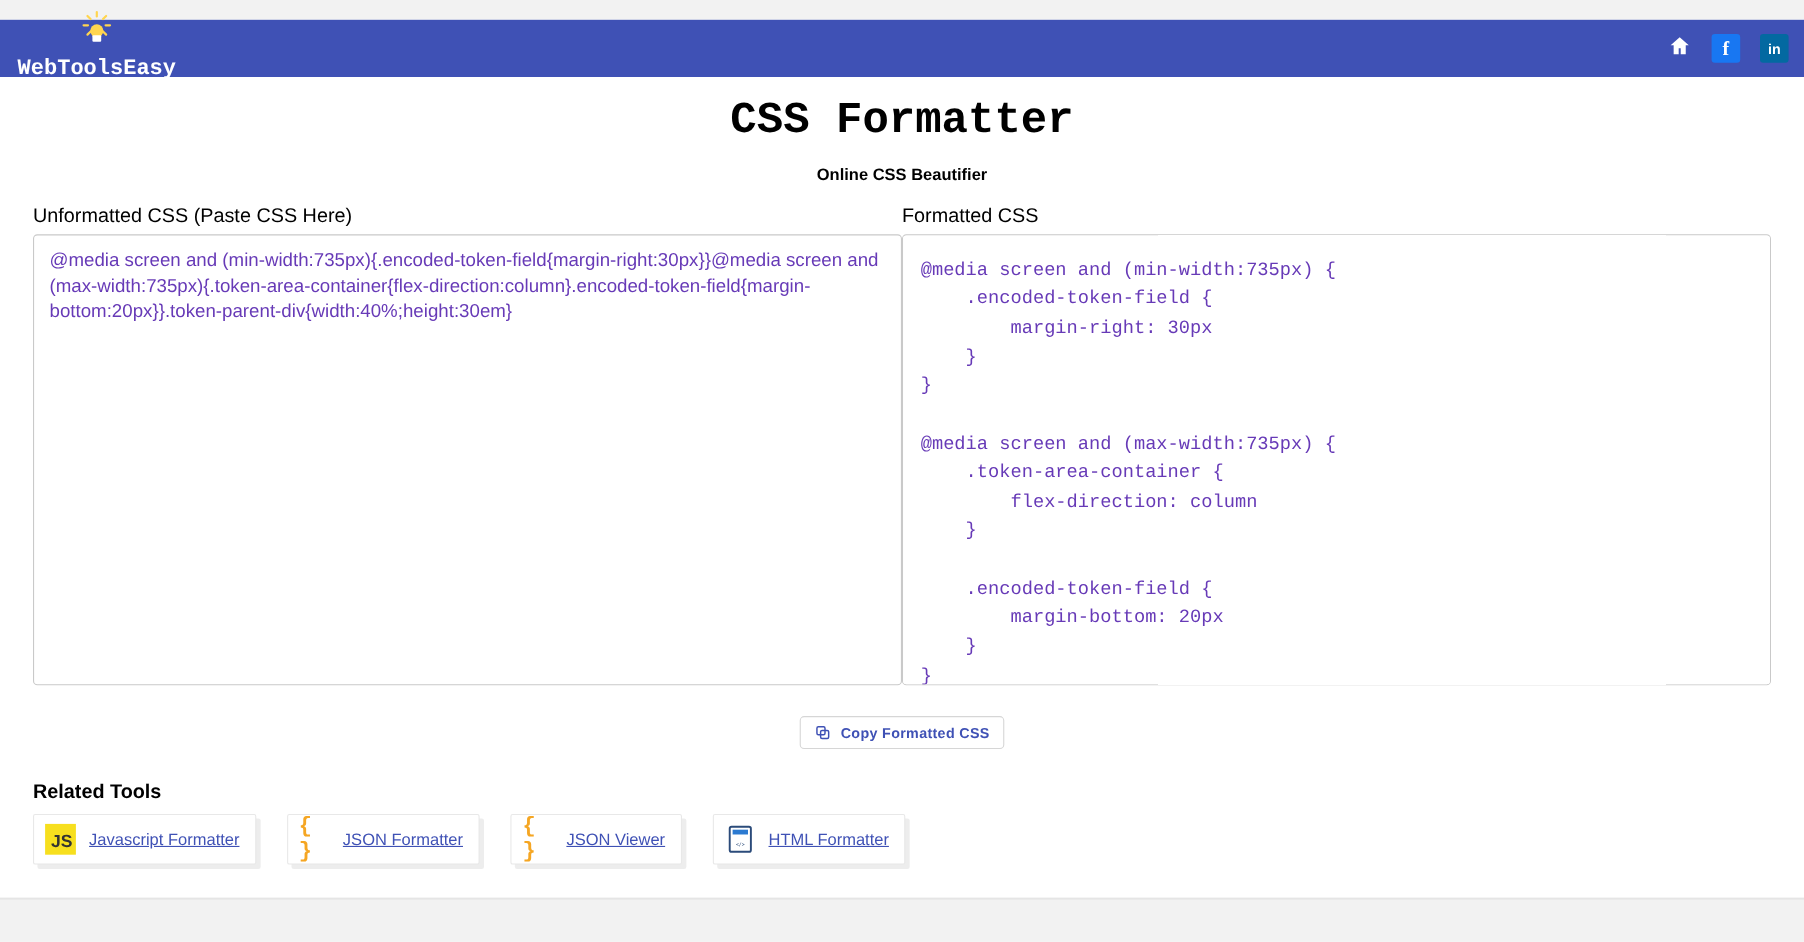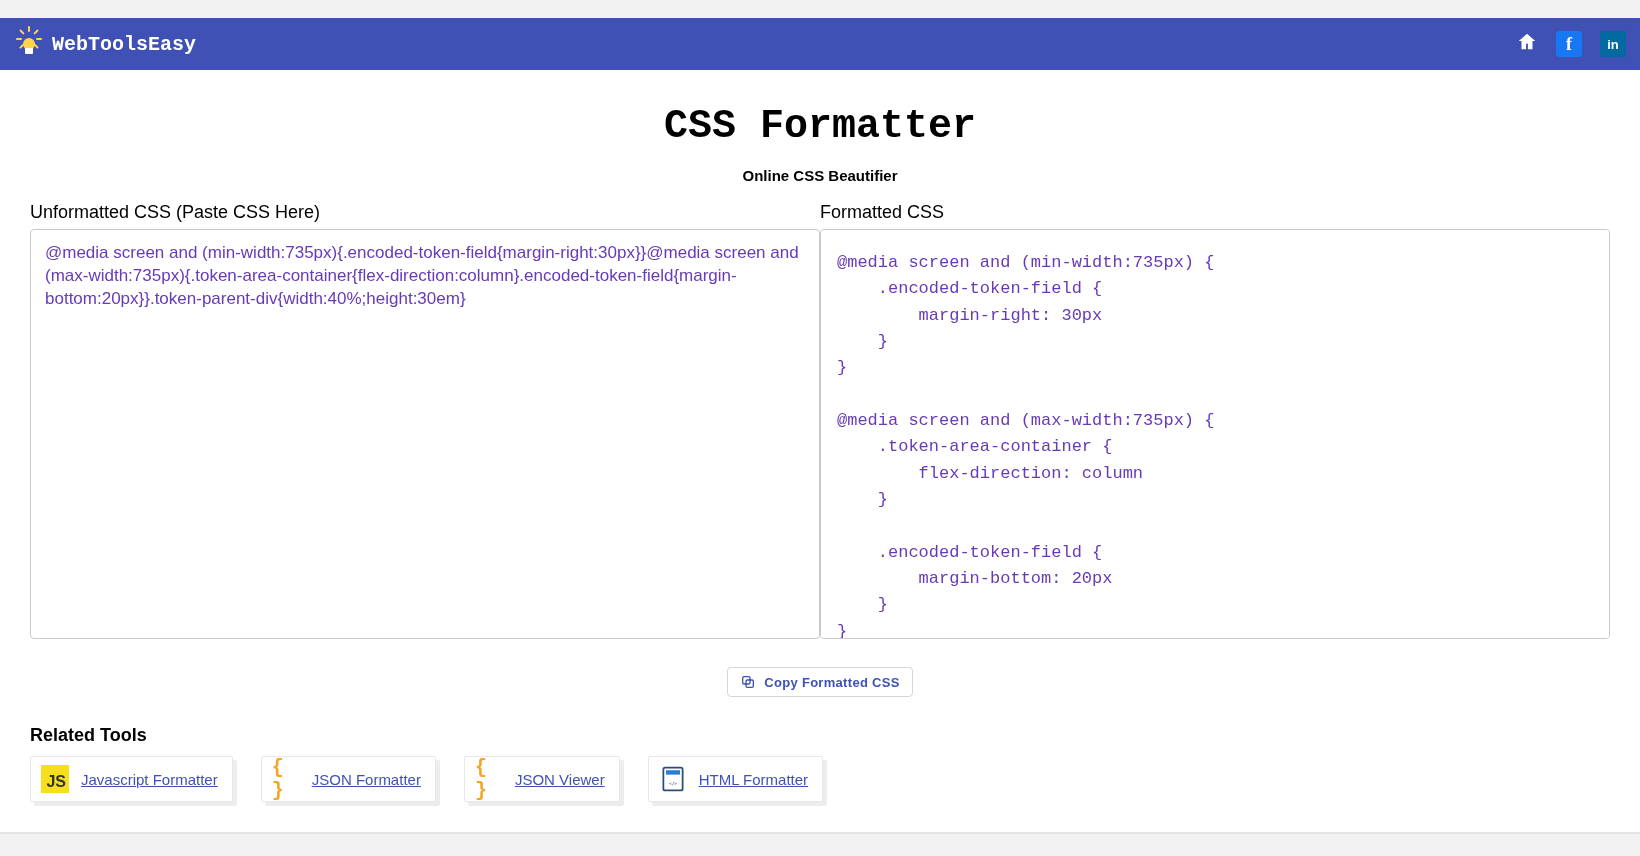--- a/index.html
+++ b/index.html
@@ -18,20 +18,21 @@
   }
   .brand {
     display: flex;
     align-items: center;
     gap: 10px;
     color: #fff;
     font-family: "Courier New", Courier, monospace;
     font-weight: bold;
     font-size: 20px;
     cursor: pointer;
+    flex-direction: column;
   }
   .bulb {
     width: 26px; height: 26px; position: relative;
     display: flex; align-items: center; justify-content: center;
   }
   .bulb-core {
     width: 12px; height: 12px; background: #ffd54f; border-radius: 50%;
     position: relative;
   }
   .bulb-base {
@@ -48,21 +49,21 @@
   .rays span:nth-child(4){ transform: translate(-50%,-18px) rotate(135deg);}
   .rays span:nth-child(5){ transform: translate(-50%,-18px) rotate(-45deg);}
   .rays span:nth-child(6){ transform: translate(-50%,-18px) rotate(-90deg);}
   .rays span:nth-child(7){ transform: translate(-50%,-18px) rotate(-135deg);}
   .header-right { display: flex; align-items: center; gap: 18px; }
   .home-icon { color: #fff; cursor: pointer; }
   .social { width: 26px; height: 26px; display:flex; align-items:center; justify-content:center; cursor:pointer; color:#fff; border-radius:3px; font-weight:bold; font-size:14px;}
   .fb { background:#1877f2; font-family: Georgia, serif; font-size:18px;}
   .in { background:#0369a1; font-size:13px;}
   
-  .main { padding: 26px 30px 20px 30px; }
+  .main { padding: 10px 30px 20px 30px; }
   h1.page-title {
     text-align: center;
     font-family: "Courier New", Courier, monospace;
     font-size: 40px;
     font-weight: bold;
     margin-top: 8px;
     margin-bottom: 18px;
     color: #000;
   }
   h2.subtitle {

